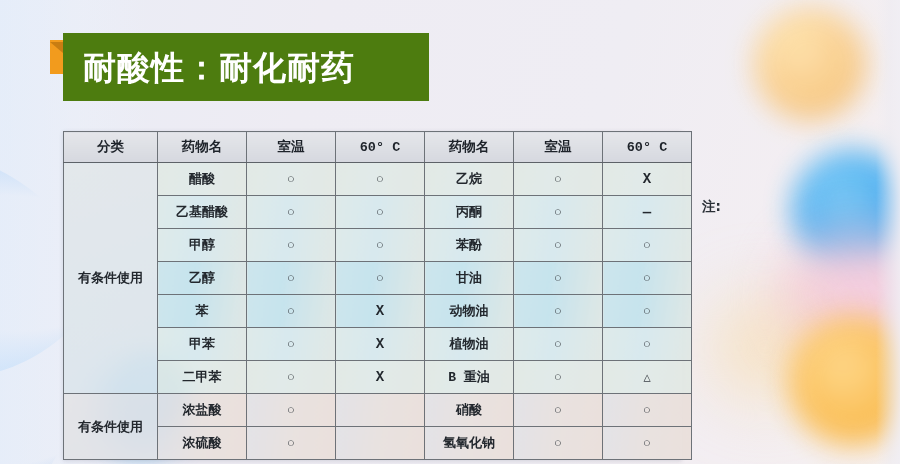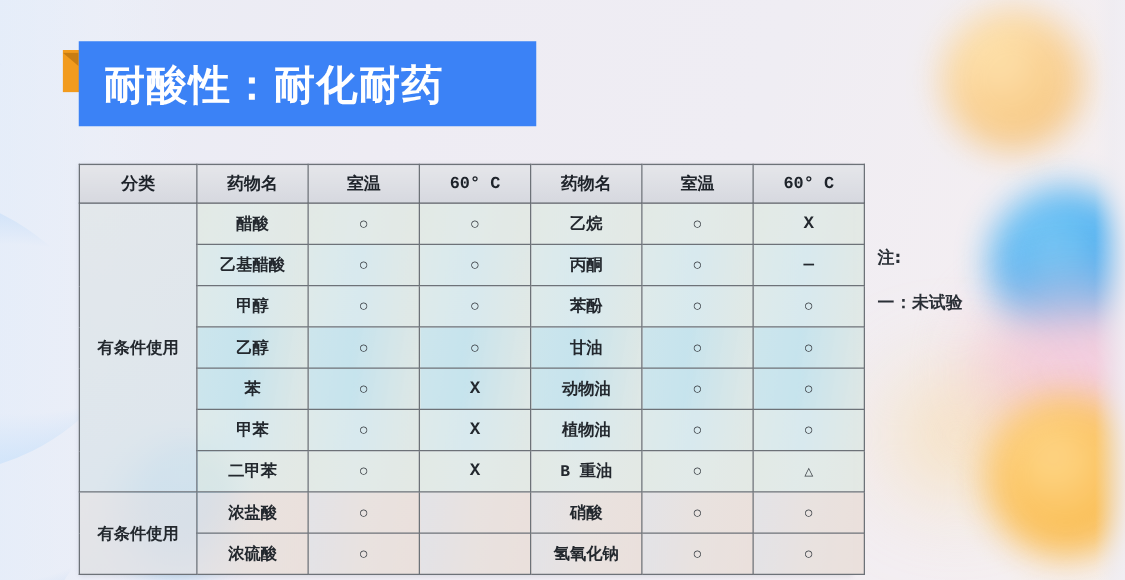--- a/index.html
+++ b/index.html
@@ -73,21 +73,21 @@
     letter-spacing:.5px;
     margin-top:32px;
   }
   .tag-fold{
     position:absolute;left:50px;top:42px;width:13px;height:11px;
     background:#c87d12;
     clip-path:polygon(0 0,13px 0,13px 11px);
   }
   .title-bar{
     position:absolute;left:63px;top:33px;width:366px;height:68px;
-    background:#3b82f6;
+    background:#4d7c0f;
     display:flex;align-items:center;
   }
   .title-text{
     color:#ffffff;font-size:33px;font-weight:bold;
     padding-left:20px;letter-spacing:1px;line-height:1;
   }
 
   
   .table-wrap{
     position:absolute;left:63px;top:131px;width:619px;
@@ -258,15 +258,14 @@
           <td class="c-rt"><span class="mark-circle">○</span></td>
           <td class="c-60"><span class="mark-circle">○</span></td>
         </tr>
       </tbody>
   </table>
 </div>
 
 <div class="legend">
   <div class="legend-row">注:</div>
   <div id="legend-items">
-      <div class="legend-row"><span class="lg-sym">一</span><span>：未试验</span></div>
     </div>
 </div>
 
 </body></html>

